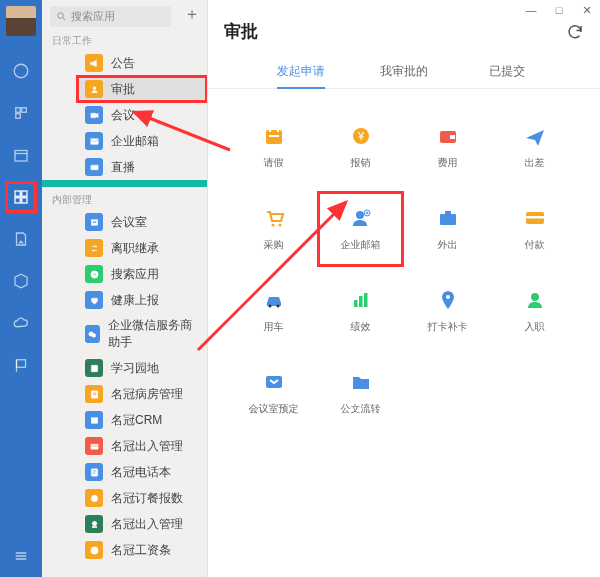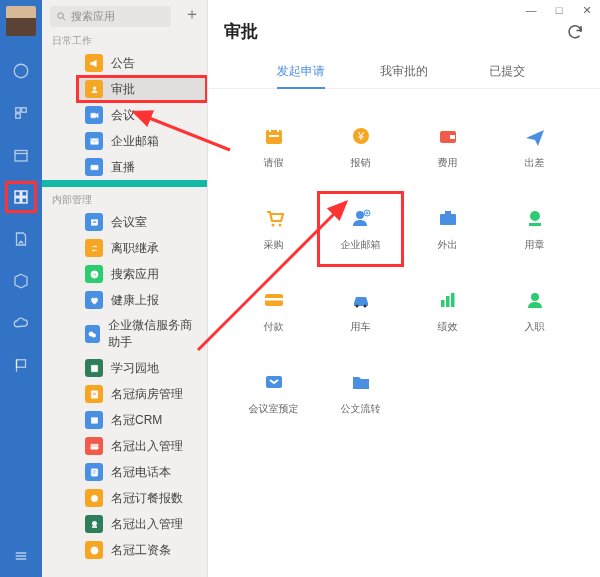--- a/index.html
+++ b/index.html
@@ -569,29 +569,20 @@
             <svg viewBox="0 0 24 24">
               <rect x="4" y="8" width="16" height="11" rx="1" fill="#4a90e2"></rect>
               <rect x="9" y="5" width="6" height="3" fill="#4a90e2"></rect>
             </svg>
           </div>
           <div class="cell-label">外出</div>
         </div>
         <div class="cell">
           <div class="cell-icon">
             <svg viewBox="0 0 24 24">
-              <circle cx="12" cy="10" r="5" fill="#2ecc71"></circle>
-              <rect x="6" y="17" width="12" height="3" fill="#2ecc71"></rect>
-            </svg>
-          </div>
-          <div class="cell-label">用章</div>
-        </div>
-        <div class="cell">
-          <div class="cell-icon">
-            <svg viewBox="0 0 24 24">
               <rect x="3" y="6" width="18" height="12" rx="2" fill="#f6a623"></rect>
               <rect x="3" y="10" width="18" height="2.5" fill="#fff"></rect>
             </svg>
           </div>
           <div class="cell-label">付款</div>
         </div>
         <div class="cell">
           <div class="cell-icon">
             <svg viewBox="0 0 24 24">
               <path d="M5 15l2-6h10l2 6v3H5z" fill="#4a90e2"></path>
@@ -603,20 +594,29 @@
         </div>
         <div class="cell">
           <div class="cell-icon">
             <svg viewBox="0 0 24 24">
               <rect x="5" y="12" width="3.5" height="7" fill="#2ecc71"></rect>
               <rect x="10" y="8" width="3.5" height="11" fill="#2ecc71"></rect>
               <rect x="15" y="5" width="3.5" height="14" fill="#2ecc71"></rect>
             </svg>
           </div>
           <div class="cell-label">绩效</div>
+        </div>
+        <div class="cell">
+          <div class="cell-icon">
+            <svg viewBox="0 0 24 24">
+              <path d="M12 3a6 6 0 016 6c0 4-6 12-6 12S6 13 6 9a6 6 0 016-6z" fill="#4a90e2"></path>
+              <circle cx="12" cy="9" r="2" fill="#fff"></circle>
+            </svg>
+          </div>
+          <div class="cell-label">打卡补卡</div>
         </div>
         <div class="cell">
           <div class="cell-icon">
             <svg viewBox="0 0 24 24">
               <circle cx="12" cy="9" r="4" fill="#2ecc71"></circle>
               <path d="M5 20c0-4 3-6 7-6s7 2 7 6z" fill="#2ecc71"></path>
             </svg>
           </div>
           <div class="cell-label">入职</div>
         </div>

